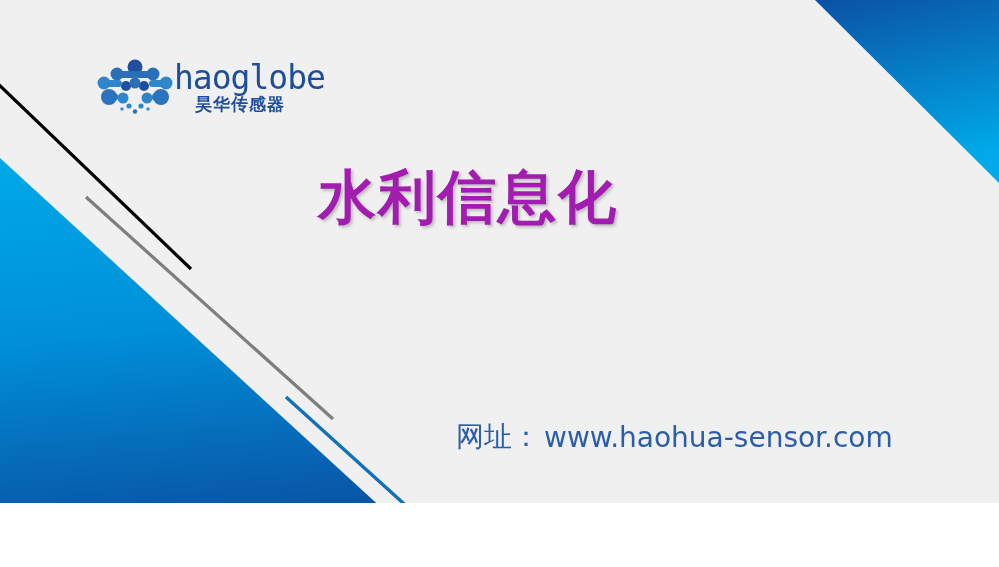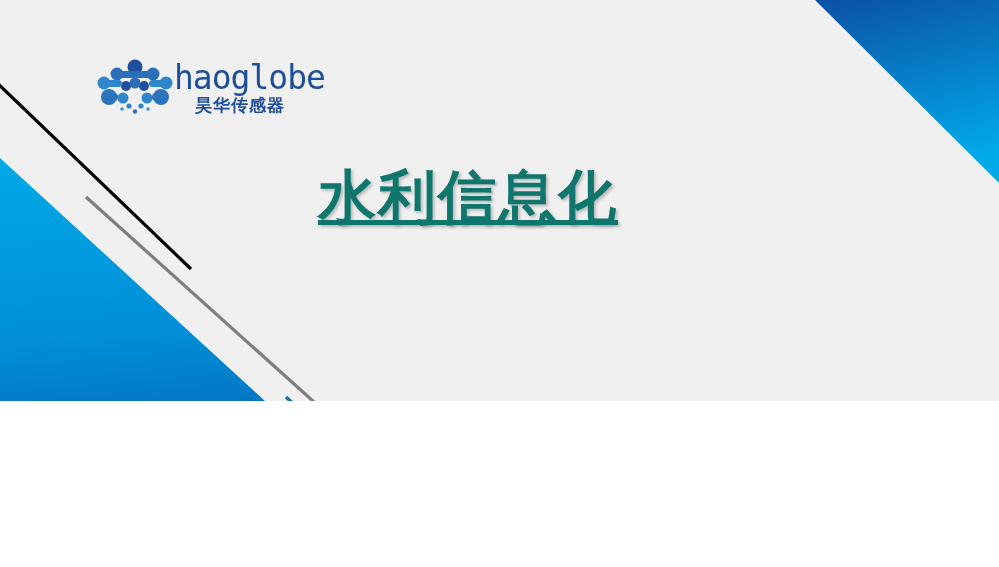--- a/index.html
+++ b/index.html
@@ -3,21 +3,21 @@
 <meta charset="utf-8">
 <style>
   html, body {
     margin: 0;
     padding: 0;
     background: #ffffff;
   }
   #slide {
     position: relative;
     width: 999px;
-    height: 401px;
+    height: 503px;
     overflow: hidden;
     background: #f0f0f0;
     font-family: "Liberation Sans", "DejaVu Sans", sans-serif;
   }
   #decor {
     position: absolute;
     left: 0;
     top: 0;
     width: 999px;
     height: 567px;
@@ -47,40 +47,39 @@
   }
   .logo-cn {
     position: absolute;
     left: 99px;
     top: 42px;
     width: 130px;
     font-size: 17px;
     font-weight: bold;
     letter-spacing: 1px;
     color: #1d4e9c;
-    font-family: Liberation Serif, serif;
+    font-family: Liberation Mono, monospace;
     line-height: 1.1;
     white-space: nowrap;
   }
   
   .title-wrap {
     position: absolute;
     left: 0;
     top: 160px;
     width: 999px;
     height: 190px;
   }
   .title-line {
-    color: #0f766e;
+    color: #a21caf;
     font-weight: bold;
     font-family: "DejaVu Sans", "Liberation Sans", sans-serif;
     letter-spacing: 2px;
     text-shadow: 2px 2px 3px rgba(120,120,120,0.45);
     white-space: nowrap;
-    text-decoration: underline;
   }
   .title-line-1 {
     position: absolute;
     left: 318px;
     top: 0px;
     font-size: 58px;
     line-height: 74px;
   }
   .title-line-2 {
     position: absolute;
@@ -180,14 +179,17 @@
       <text x="0" y="30" font-family="'DejaVu Sans Mono','Liberation Mono',monospace" font-size="33" letter-spacing="-1" fill="#1d4e9c">haoglobe</text>
     </svg>
 
     <div class="logo-cn">昊华传感器</div>
   </div>
 
   <div class="title-wrap">
     <div class="title-line title-line-1">水利信息化</div>
   </div>
 
+  <div class="website">
+    <span class="label">网址：</span><span class="url">www.haohua-sensor.com</span>
+  </div>
 
 </div>
 
 </body></html>

